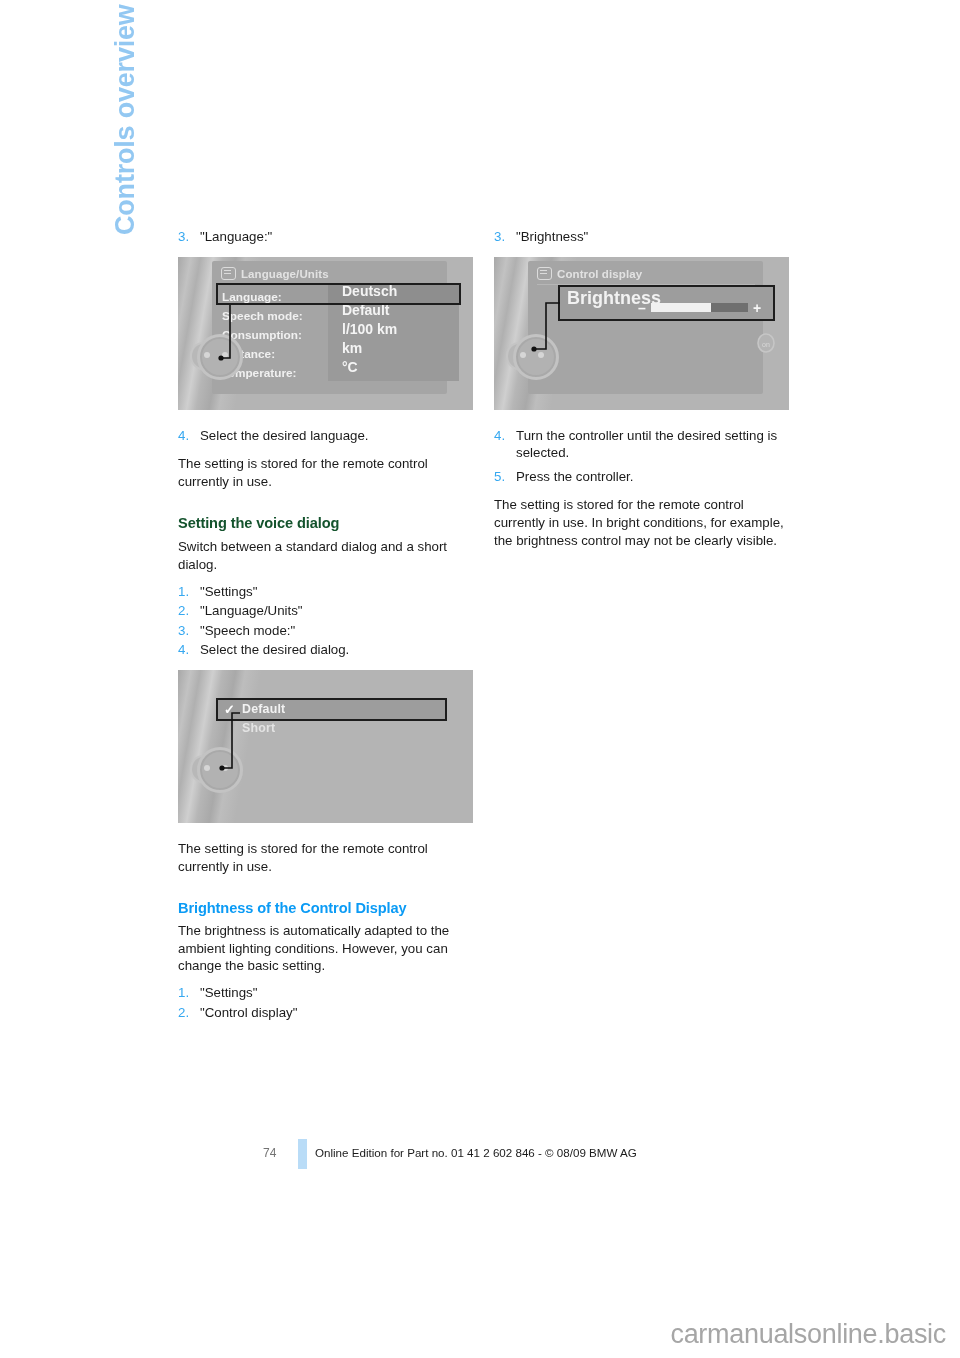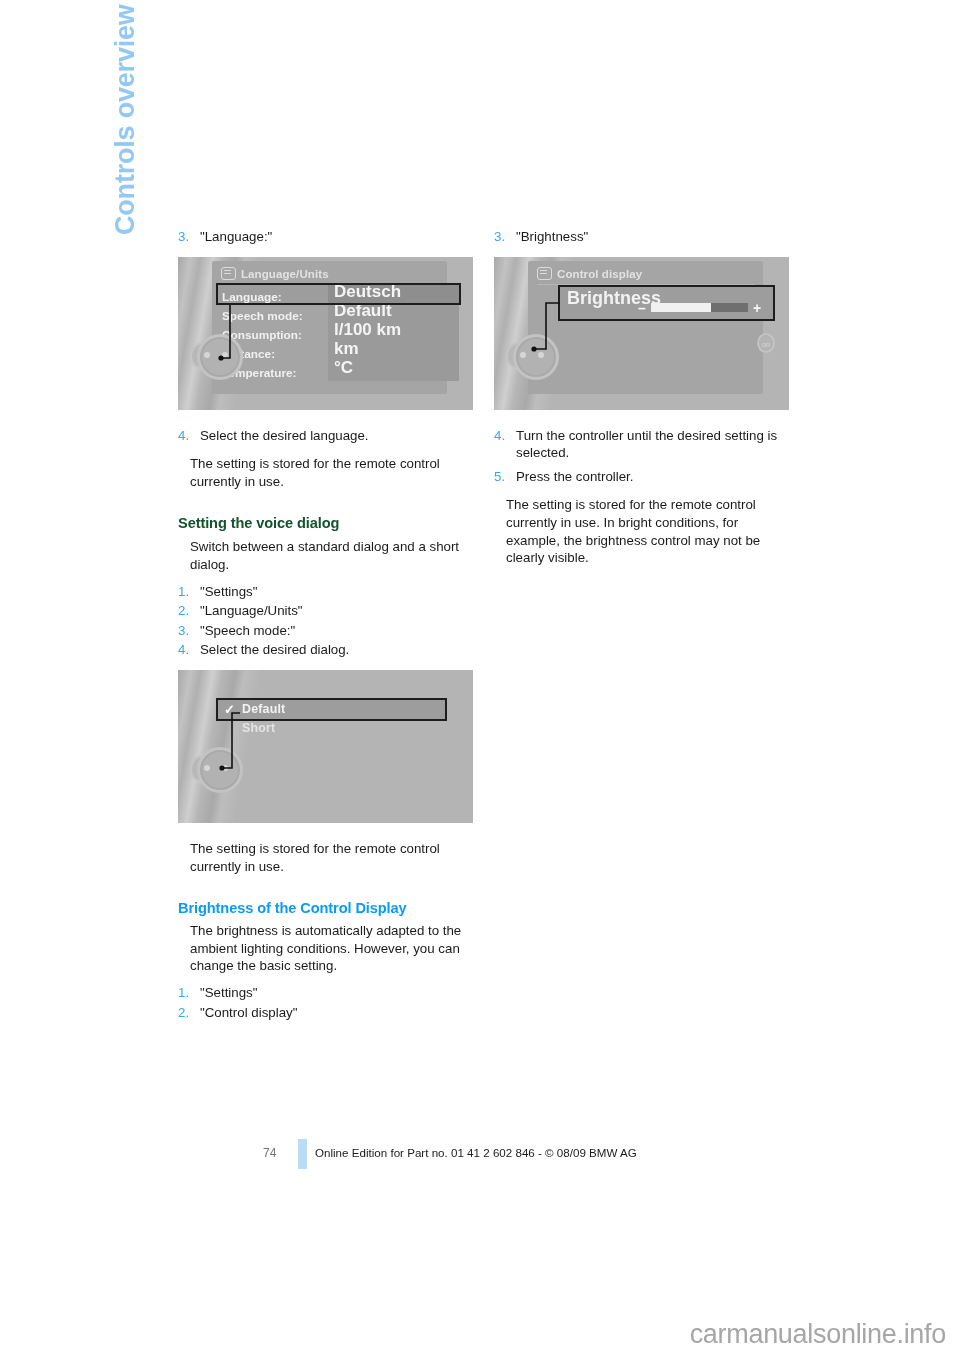--- a/index.html
+++ b/index.html
@@ -47,21 +47,21 @@
     width: 296px;
     font-size: 13.3px;
     color: #1b1b1b;
     line-height: 17.6px;
   }
   .col-left  { left: 178px; }
   .col-right { left: 494px; }
 
   
   p.body {
-    margin: 0 0 0 12px;
+    margin: 0 0 0 0;
     padding: 0;
     font-size: 13.3px;
     line-height: 17.6px;
     color: #1b1b1b;
   }
   .spacer-sm { height: 9px; }
   .spacer-md { height: 17px; }
   .spacer-lg { height: 24px; }
 
   h2.heading {
@@ -224,27 +224,27 @@
     color: #f0f0f0;
     font-size: 11.8px;
     font-weight: bold;
     width: 106px;
     white-space: nowrap;
     padding-left: 4px;
     margin-top: 8px;
   }
   .row .val {
     color: #f4f4f4;
-    font-size: 17px;
+    font-size: 14px;
     font-weight: bold;
     background: #9a9a9a;
     flex: 1;
     height: 22px;
     line-height: 17px;
-    padding-left: 6px;
+    padding-left: 14px;
     white-space: nowrap;
   }
   .row.selected {
     outline: 2.2px solid #1d1d1d;
     background: #9d9d9d;
     z-index: 3;
   }
   .row.selected .val { background: #8e8e8e; }
 
   
@@ -645,15 +645,15 @@
 
     <p class="body">The setting is stored for the remote control currently in use. In bright conditions, for example, the brightness control may not be clearly visible.</p>
   </div>
 
   <div class="footer">
     <span class="pageno">74</span>
     <span class="bluebar"></span>
     <span class="credit">Online Edition for Part no. 01 41 2 602 846 - © 08/09 BMW AG</span>
   </div>
 
-  <div class="watermark">carmanualsonline.info</div>
+  <div class="watermark">carmanualsonline.basic</div>
 
 </div>
 
 </body></html>

